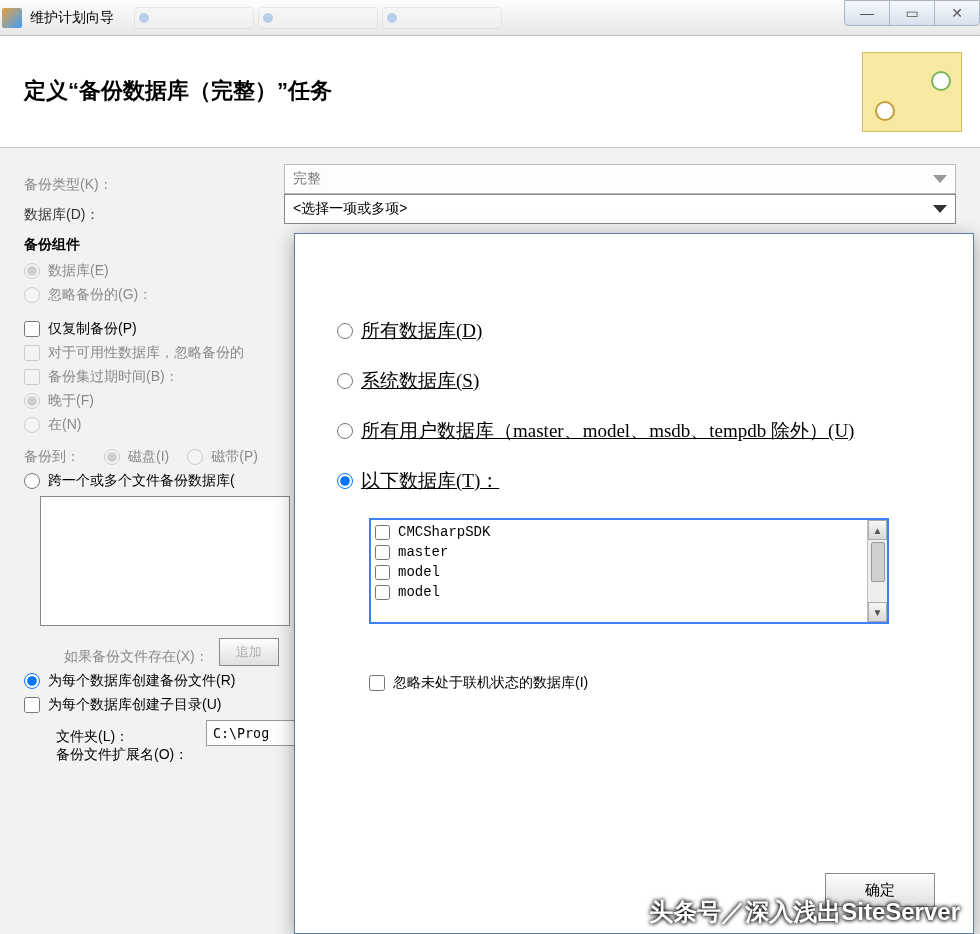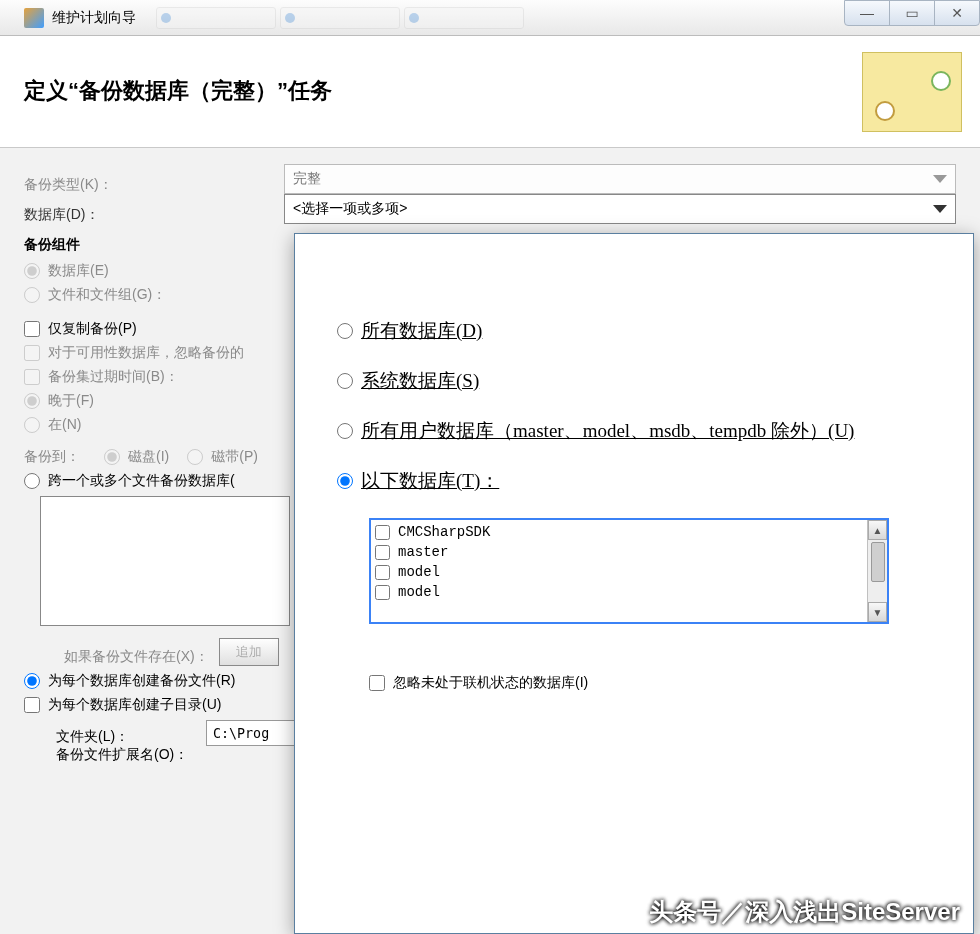--- a/index.html
+++ b/index.html
@@ -13,21 +13,21 @@
     overflow: hidden;
     position: relative;
   }
   
   .titlebar {
     height: 36px;
     background: linear-gradient(to bottom, #fdfdfd, #e8e8e8);
     border-bottom: 1px solid #bcbcbc;
     display: flex;
     align-items: center;
-    padding: 0 24px;
+    padding: 0 2px;
     position: relative;
   }
   .title-icon {
     width: 20px; height: 20px;
     background: linear-gradient(135deg, #e6a23c 0%, #409eff 100%);
     border-radius: 2px;
     margin-right: 8px;
   }
   .tb-tabs {
     display: flex;
@@ -285,21 +285,21 @@
     </div>
   </div>
 
   <div class="section-head">备份组件</div>
   <div class="indent radio disabled-text">
     <input type="radio" checked="" disabled="" style="">
     <label>数据库(E)</label>
   </div>
   <div class="indent radio disabled-text">
     <input type="radio" disabled="" style="">
-    <label>文件和文件组(G)：</label>
+    <label>忽略备份的(G)：</label>
   </div>
 
   <div class="checkbox" style="margin-top:16px">
     <input type="checkbox" style="">
     <label>仅复制备份(P)</label>
   </div>
   <div class="checkbox disabled-text">
     <input type="checkbox" disabled="" style="">
     <label>对于可用性数据库，忽略备份的</label>
   </div>
@@ -402,16 +402,17 @@
       <div class="arr">▼</div>
     </div>
   </div>
 
   <div class="checkbox ignore-row">
     <input type="checkbox" style="">
     <label>忽略未处于联机状态的数据库(I)</label>
   </div>
 
   <div class="popup-buttons">
+    <button class="btn">确定</button>
   </div>
 </div>
 
 <div class="watermark">头条号／深入浅出SiteServer</div>
 
 </body></html>

